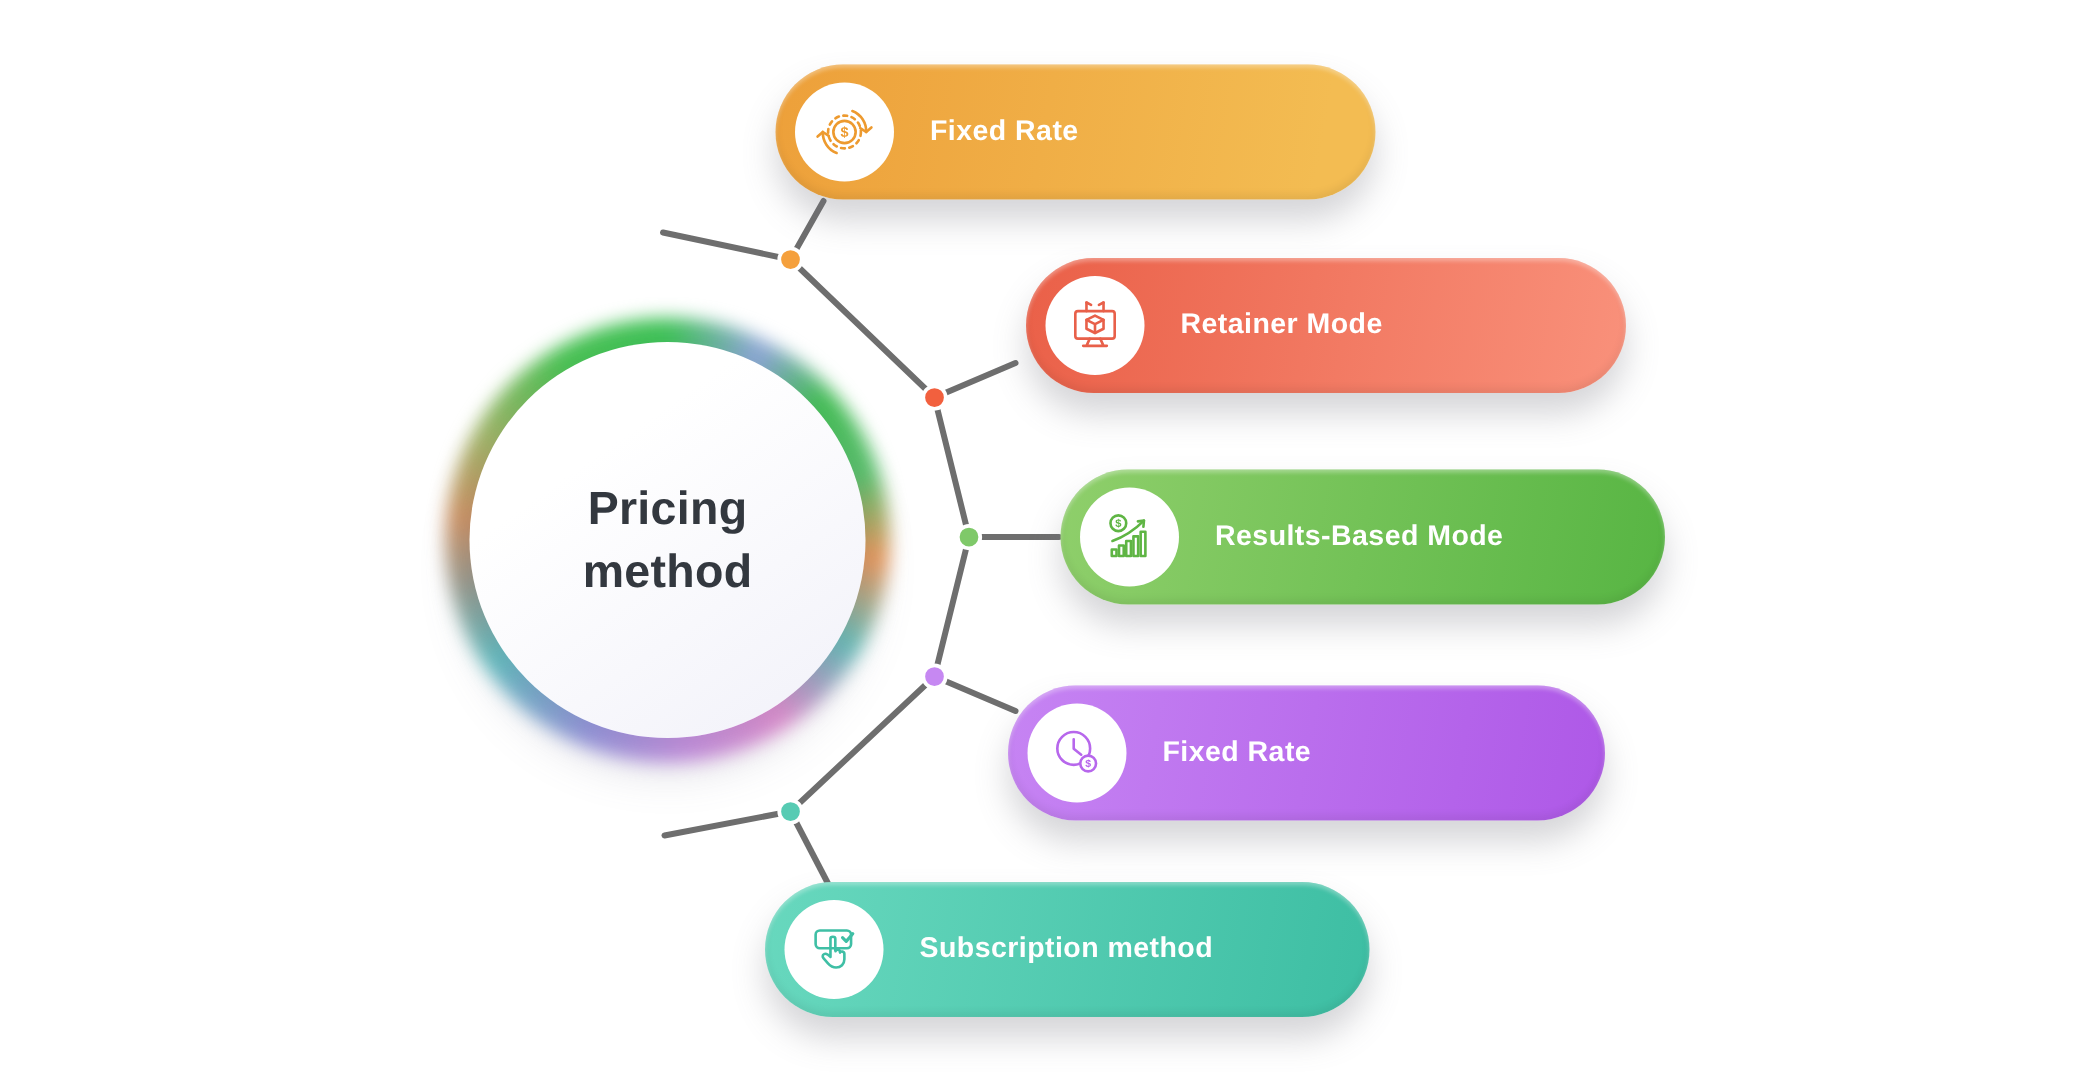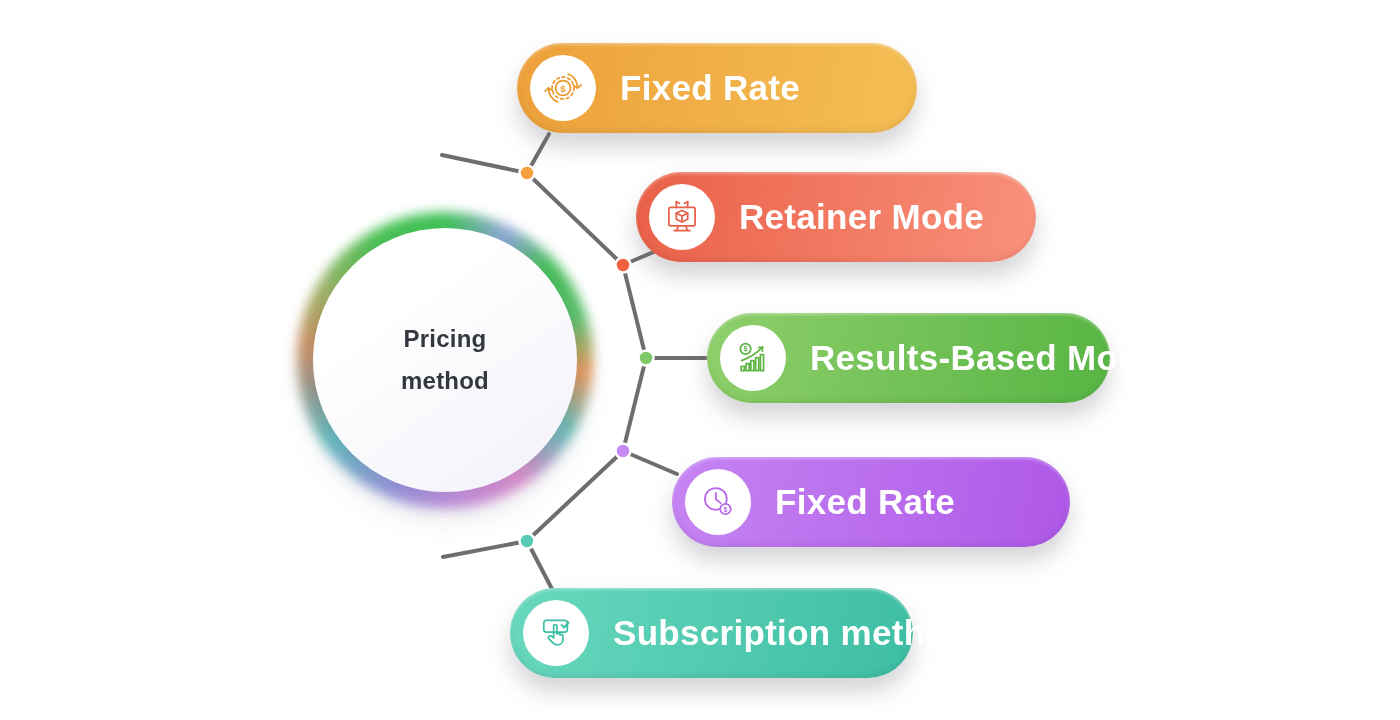--- a/index.html
+++ b/index.html
@@ -41,21 +41,21 @@
     border-radius: 50%;
     background: linear-gradient(145deg, #ffffff 30%, #f1f1f9 100%);
     box-shadow: 0 18px 32px rgba(110, 110, 135, 0.30);
     display: flex;
     align-items: center;
     justify-content: center;
     text-align: center;
     z-index: 3;
   }
   .hub-title {
-    font-size: 24px;
+    font-size: 31px;
     font-weight: 700;
     color: #33383f;
     line-height: 42px;
     letter-spacing: 0.2px;
   }
 
   
   .pill {
     position: absolute;
     height: 90px;
@@ -64,41 +64,41 @@
     align-items: center;
     padding-left: 13px;
     box-sizing: border-box;
     box-shadow: 0 14px 22px rgba(115, 115, 125, 0.30),
                 inset 0 2px 3px rgba(255, 255, 255, 0.35),
                 inset 0 -3px 6px rgba(0, 0, 0, 0.07);
     z-index: 4;
   }
   .pill-fixed        { left: 517px; top:  43px; width: 400px;
     background: linear-gradient(100deg, #EDA03A 0%, #F3BC52 90%); }
-  .pill-retainer     { left: 636px; top: 172px; width: 400px;
+  .pill-retainer     { left: 684px; top: 172px; width: 400px;
     background: linear-gradient(100deg, #EA6048 0%, #F9917B 100%); }
   .pill-results      { left: 707px; top: 313px; width: 403px;
     background: linear-gradient(100deg, #8FCF6B 0%, #57B543 100%); }
   .pill-hourly       { left: 672px; top: 457px; width: 398px;
     background: linear-gradient(100deg, #C684F3 0%, #AE58E7 100%); }
   .pill-subscription { left: 510px; top: 588px; width: 403px;
     background: linear-gradient(100deg, #68D8BE 0%, #3DBEA3 100%); }
 
   .icon-circle {
     width: 66px; height: 66px;
     border-radius: 50%;
     background: #ffffff;
     display: flex;
     align-items: center;
     justify-content: center;
     flex: 0 0 auto;
   }
   .pill-label {
     color: #ffffff;
-    font-size: 35px;
+    font-size: 19px;
     font-weight: 700;
     margin-left: 24px;
     letter-spacing: 0.3px;
     white-space: nowrap;
   }
   .icon-svg { display: block; }
 </style>
 </head>
 <body>
 

